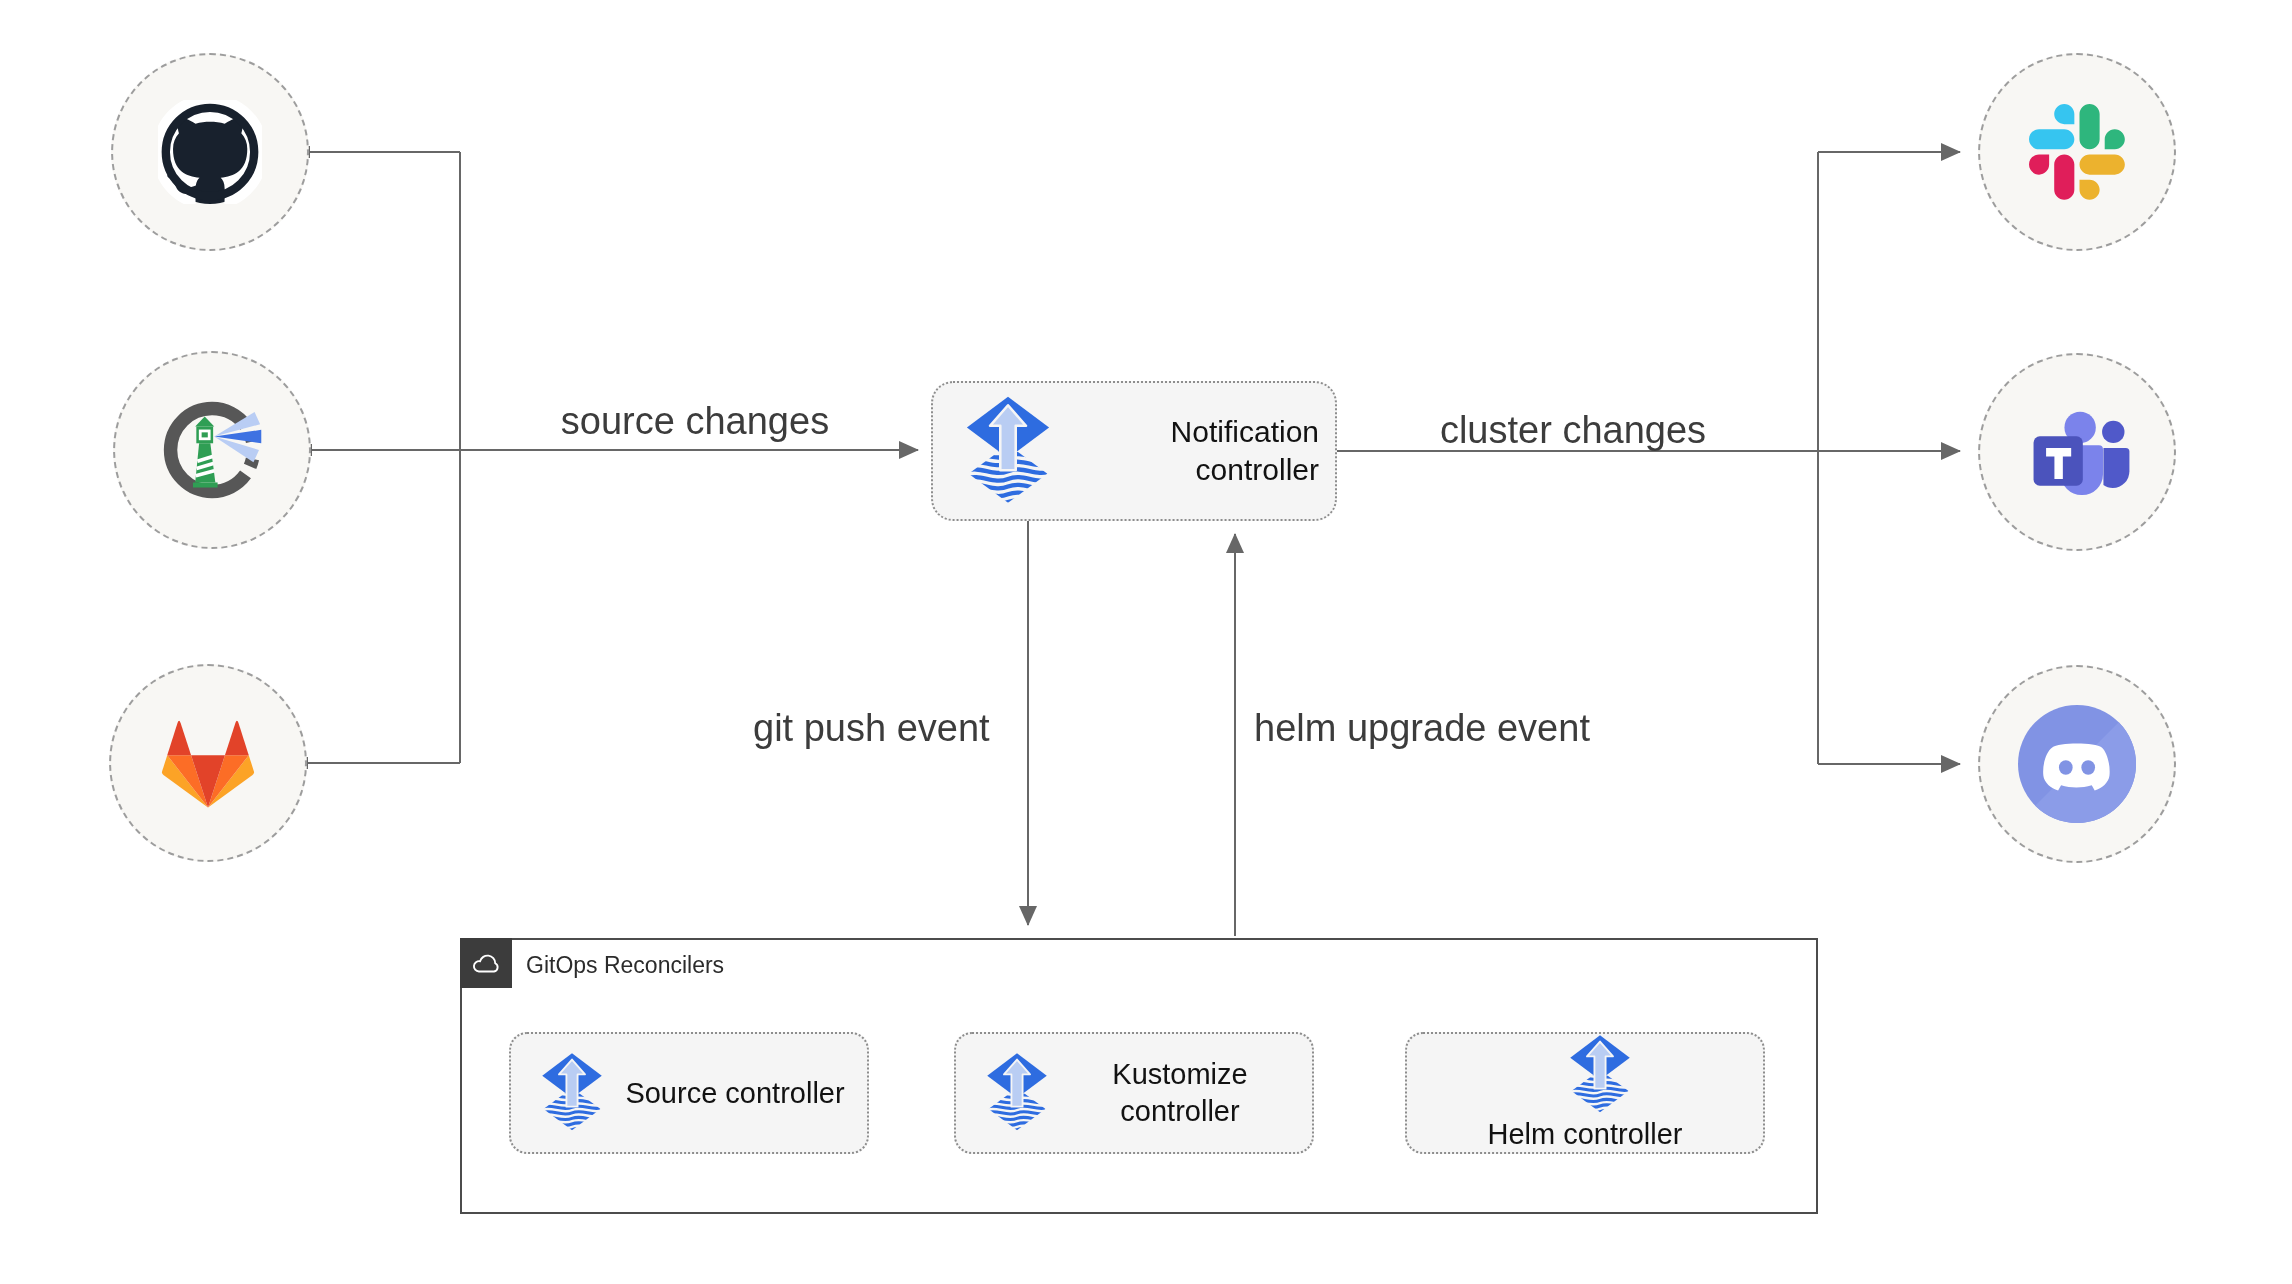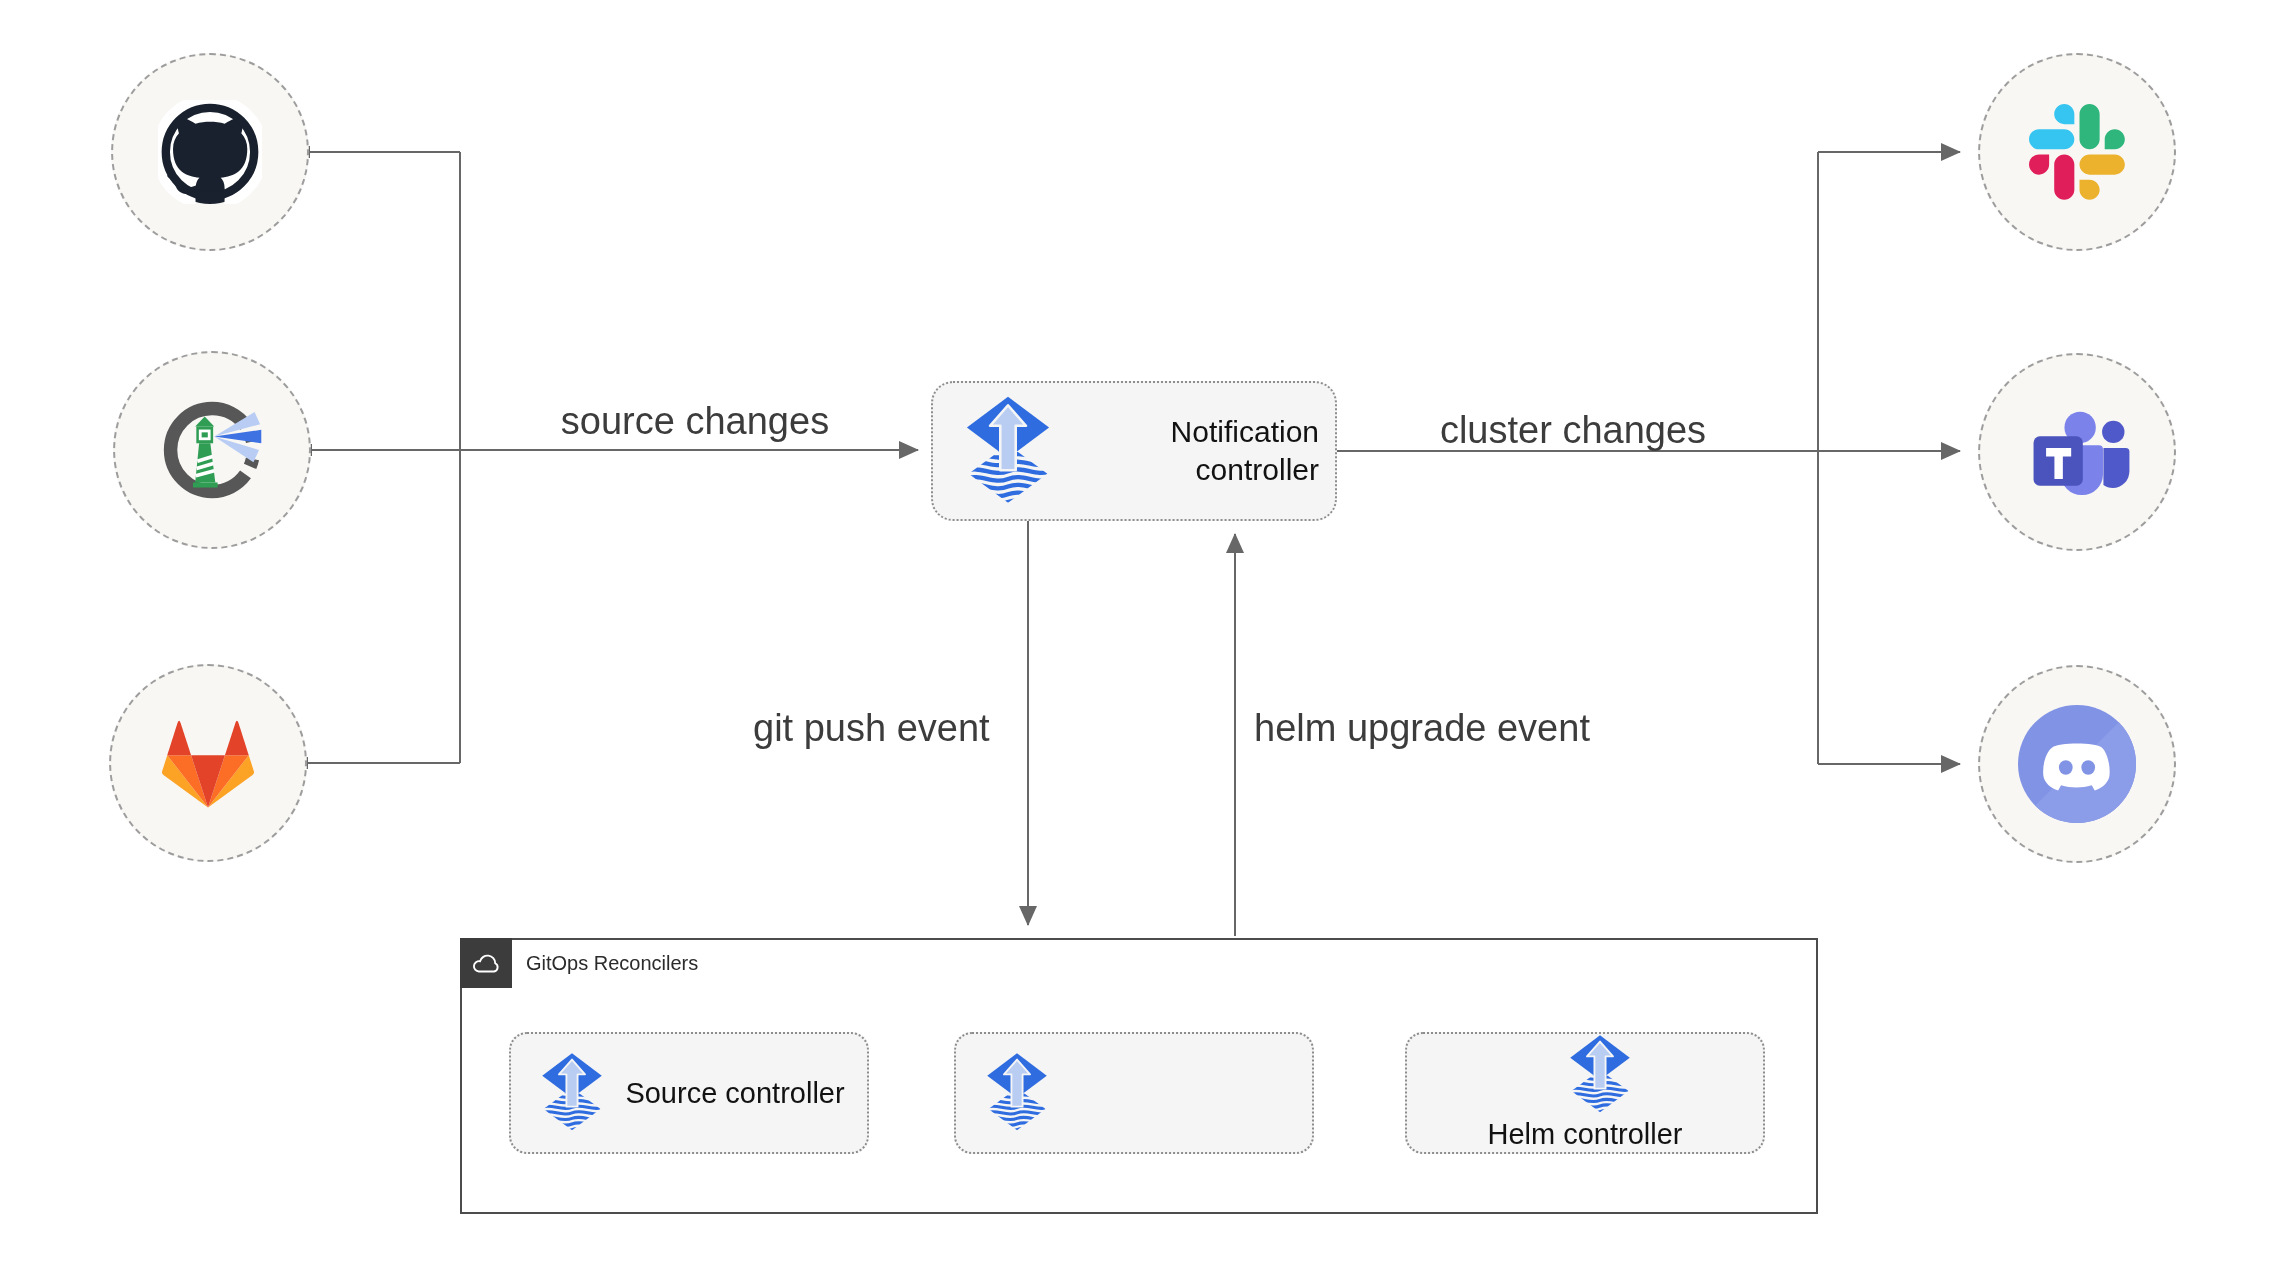--- a/index.html
+++ b/index.html
@@ -12,21 +12,21 @@
   .nbox{position:absolute;box-sizing:border-box;background:#f5f5f5;
         border:2px dotted #8d8d8d;border-radius:22px;display:flex;align-items:center;}
   .nbox .flux{margin-left:32px;flex:0 0 auto;}
   .nlabel{flex:1;text-align:right;font-size:30px;line-height:1.27;color:#121212;padding:0 16px;}
   .clabel{flex:1;text-align:center;font-size:29px;line-height:1.27;color:#121212;padding:0 12px;}
   .elabel{position:absolute;font-size:38px;color:#3c3c3c;white-space:nowrap;}
   .gitops{position:absolute;left:460px;top:938px;width:1358px;height:276px;
           box-sizing:border-box;border:2px solid #4c4c4c;background:#ffffff;}
   .badge{position:absolute;left:-2px;top:-2px;width:52px;height:50px;background:#3c3c3c;
          display:flex;align-items:center;justify-content:center;}
-  .gtitle{position:absolute;left:64px;top:12px;font-size:20px;color:#2b2b2b;white-space:nowrap;}
+  .gtitle{position:absolute;left:64px;top:12px;font-size:23px;color:#2b2b2b;white-space:nowrap;}
   .cbox{position:absolute;top:92px;width:360px;height:122px;box-sizing:border-box;
         background:#f5f5f5;border:2px dotted #8d8d8d;border-radius:18px;
         display:flex;align-items:center;}
   .cbox .flux{margin-left:30px;flex:0 0 auto;}
   .hidden-defs{position:absolute;width:0;height:0;overflow:hidden;}
 </style>
 </head>
 <body>
 
 <svg class="hidden-defs" aria-hidden="true">
@@ -171,20 +171,21 @@
       <svg class="flux" width="62" height="82" viewBox="0 0 100 132">
         <use href="#flux-sym"></use>
       </svg>
       <div class="clabel">Source controller</div>
     </div>
 
     <div class="cbox" style="left:492px;">
       <svg class="flux" width="62" height="82" viewBox="0 0 100 132">
         <use href="#flux-sym"></use>
       </svg>
+      <div class="clabel">Kustomize controller</div>
     </div>
 
     <div class="cbox" style="left:943px;flex-direction:column;">
       <svg class="flux" width="62" height="82" viewBox="0 0 100 132">
         <use href="#flux-sym"></use>
       </svg>
       <div class="clabel">Helm controller</div>
     </div>
   </div>
 

